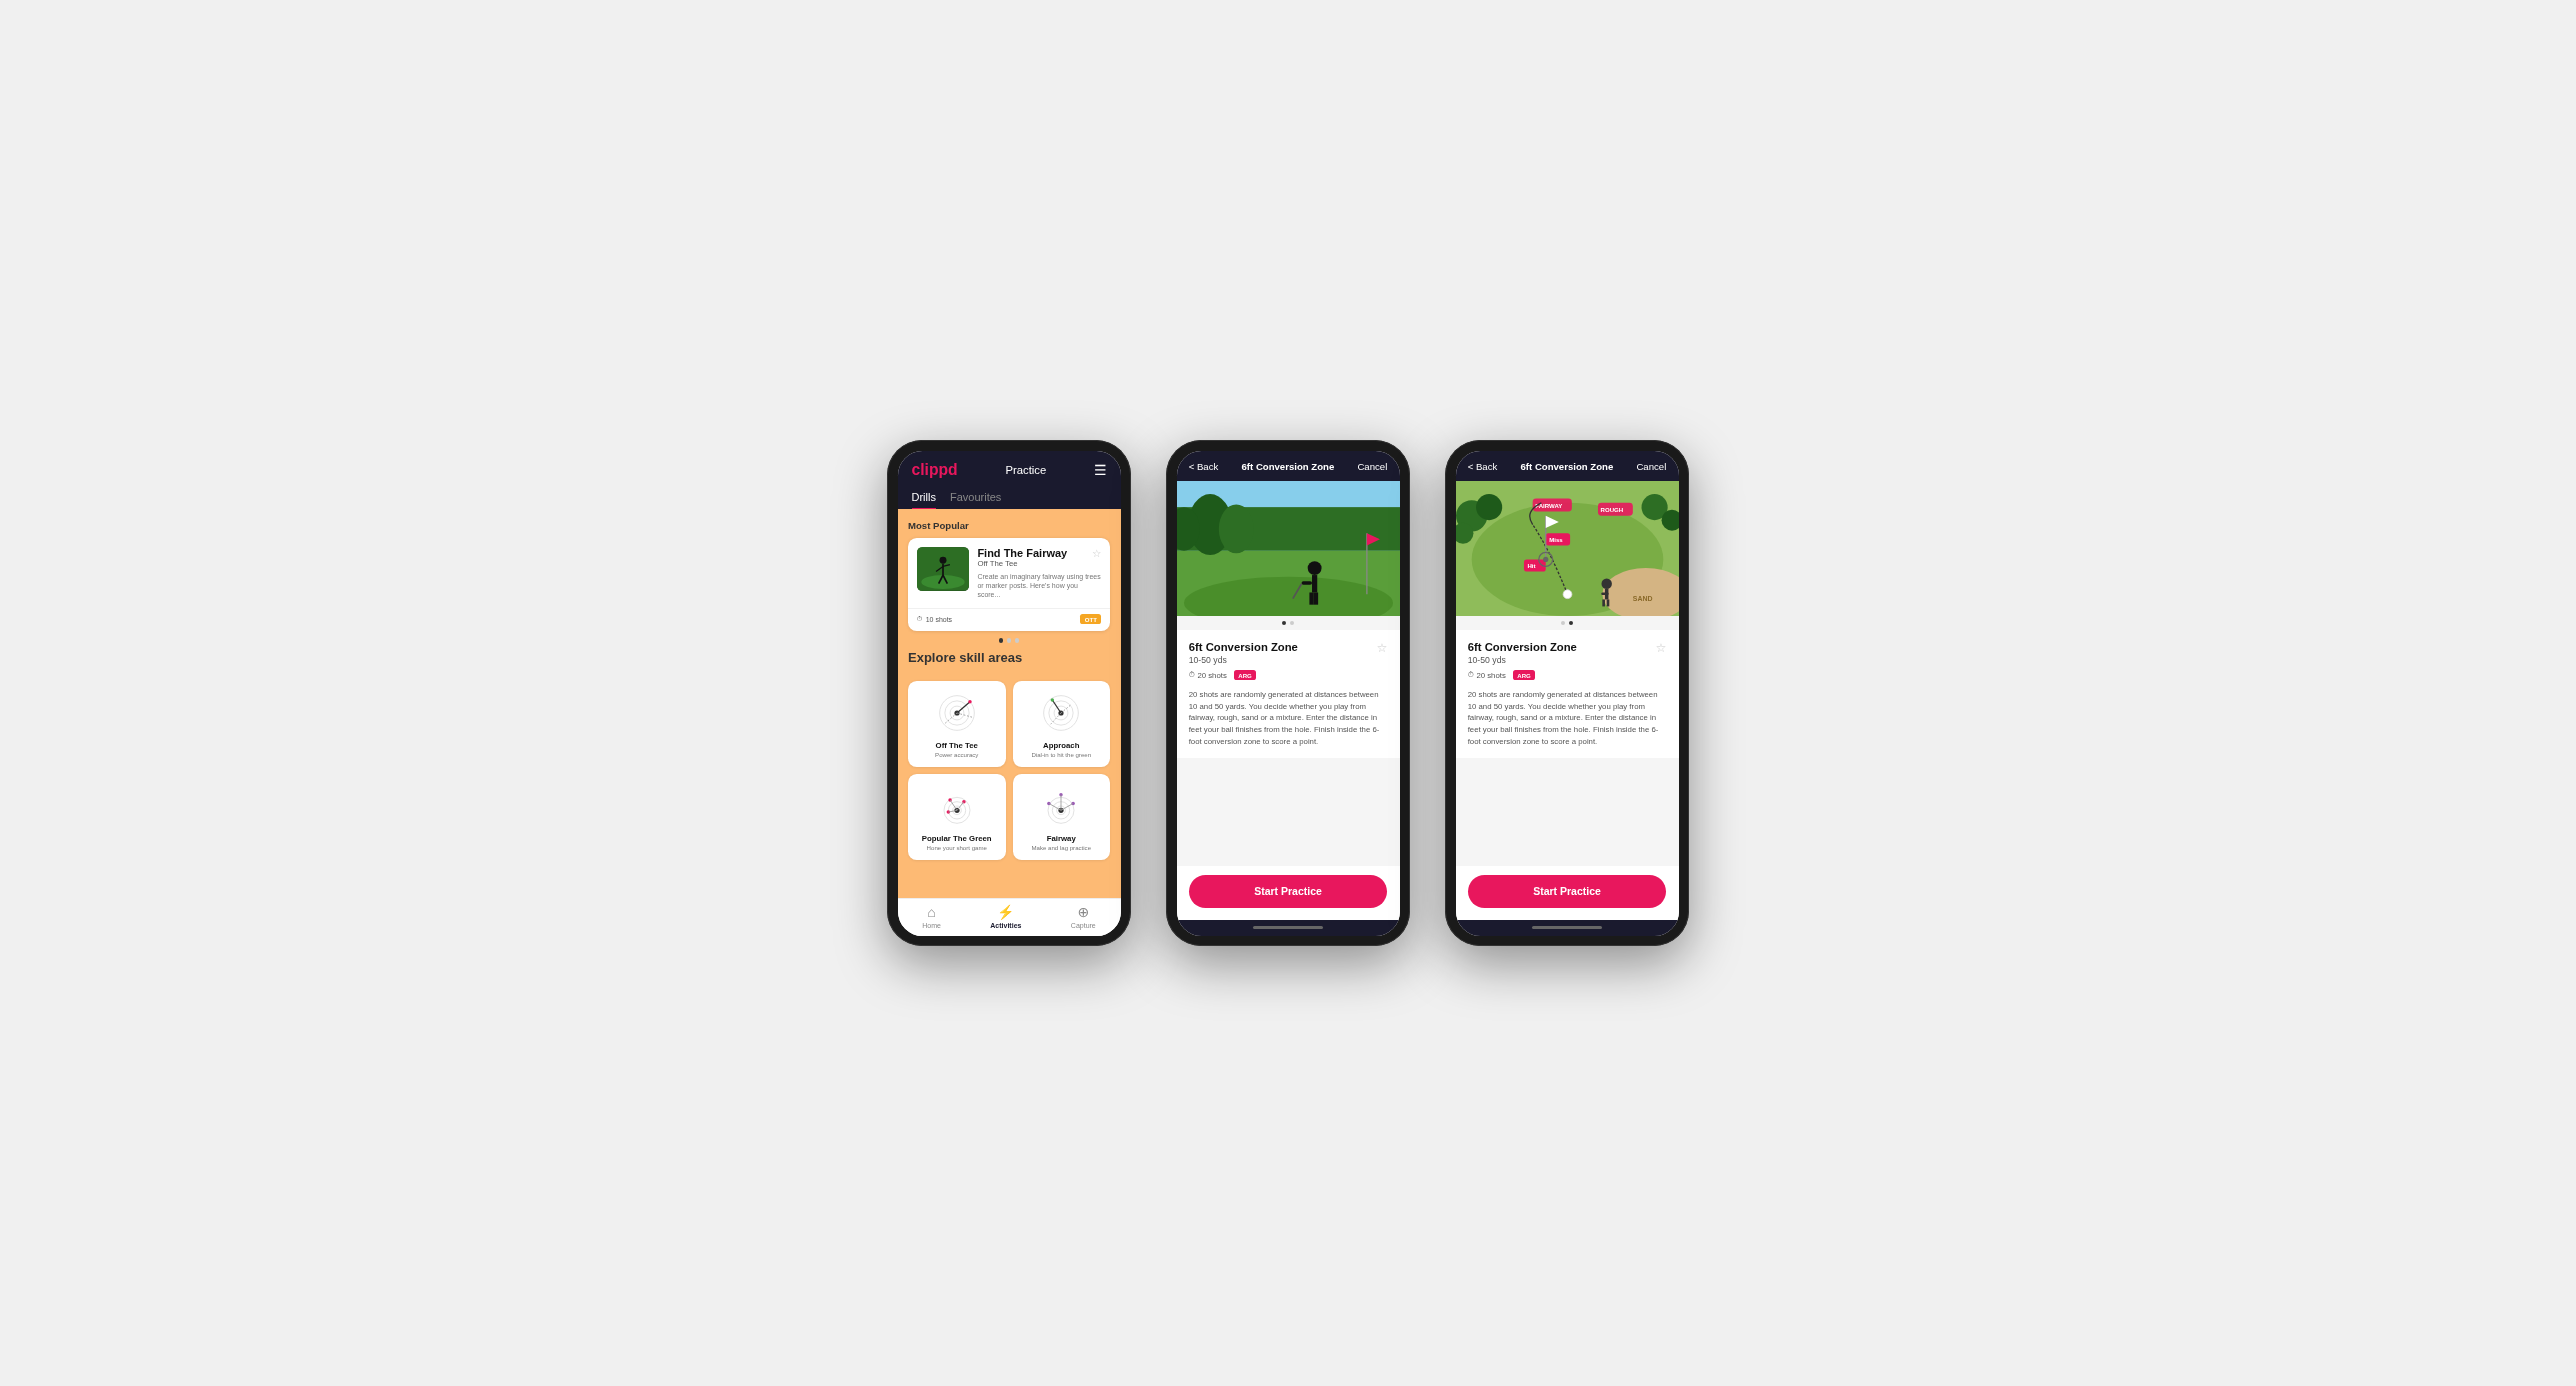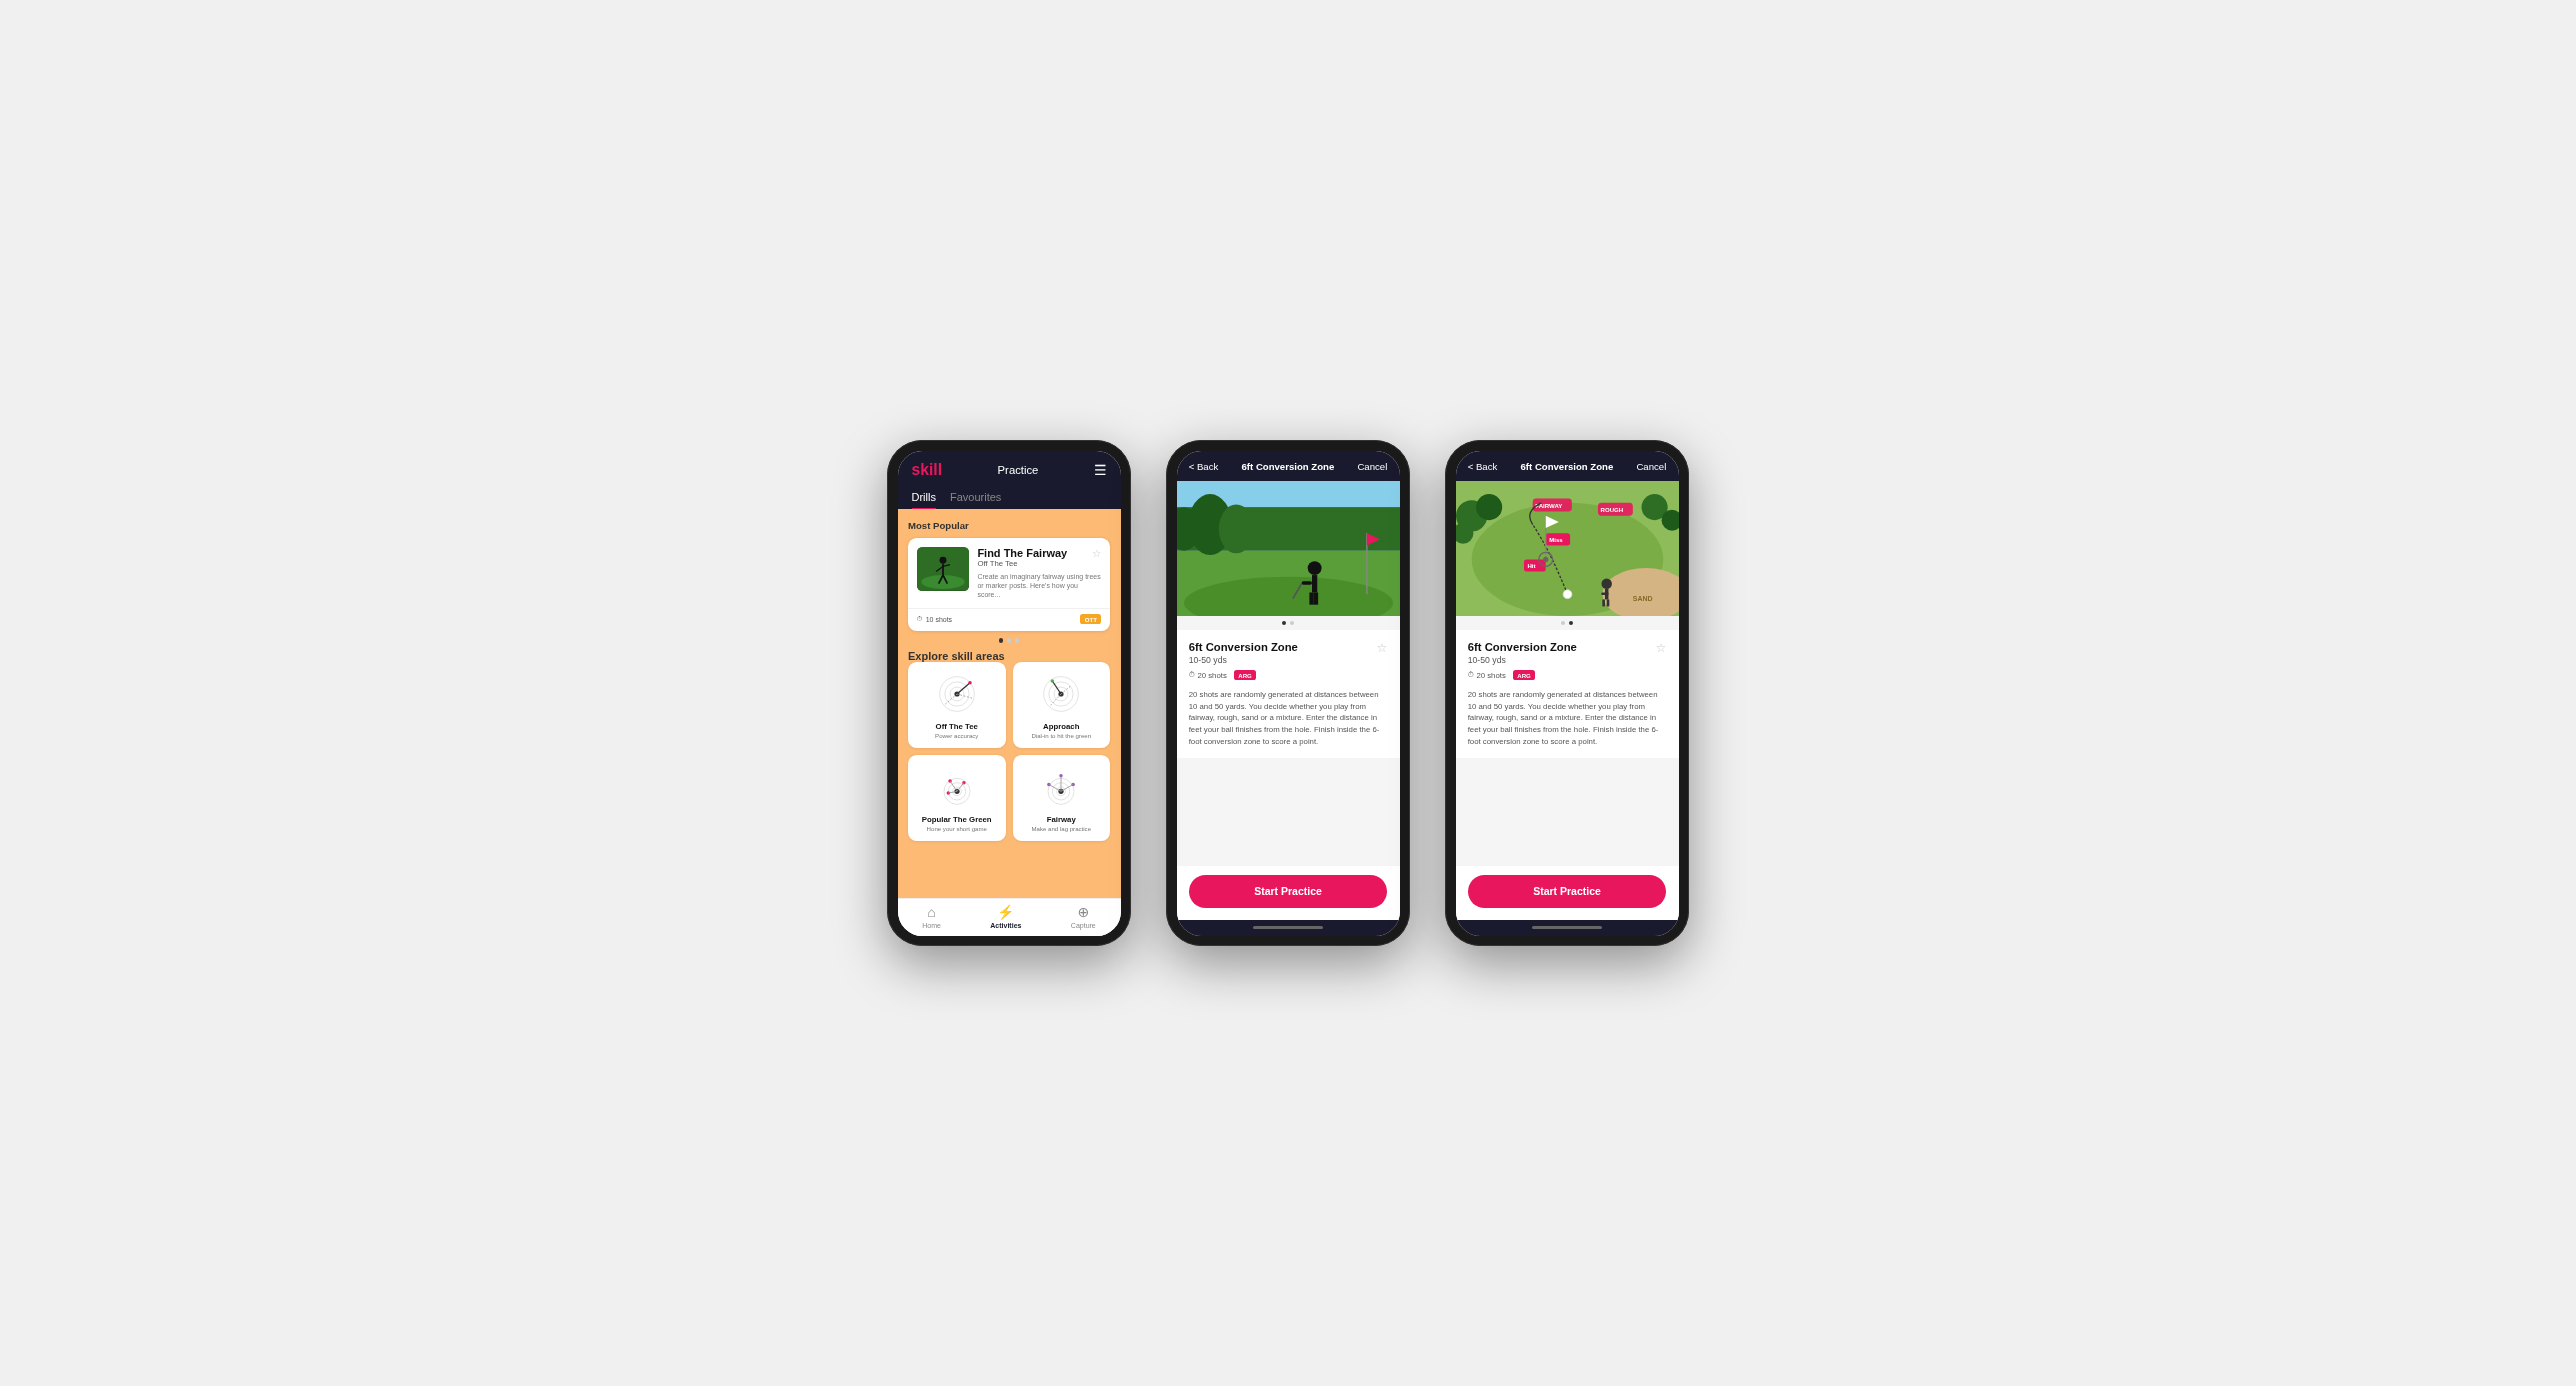--- a/index.html
+++ b/index.html
@@ -180,24 +180,24 @@
       margin: 3.5px 0 7px;
     }
     .p1-dot {
       width: 4.4px;
       height: 4.4px;
       border-radius: 50%;
     }
     .p1-dot.active { background: #333; }
     .p1-dot.inactive { background: #ccc; }
     .p1-explore-title {
-      font-size: 11px;
+      font-size: 13px;
       font-weight: 600;
       color: #333;
-      margin-bottom: 0;
+      margin-bottom: 16px;
     }
     .p1-grid {
       display: grid;
       grid-template-columns: 1fr 1fr;
       gap: 7px;
       margin-bottom: 7px;
     }
     .p1-skill-card {
       background: #fff;
       border-radius: 8.7px;
@@ -389,21 +389,21 @@
   </style>
 </head>
 <body>
 
 <div class="phones-container">
 
   <div class="phone">
     <div class="phone-screen">
 
       <div class="p1-header">
-        <span class="p1-logo">skill</span>
+        <span class="p1-logo">clippd</span>
         <span class="p1-header-title">Practice</span>
         <span class="p1-hamburger">☰</span>
       </div>
 
       <div class="p1-tabs">
         <span class="p1-tab active">Drills</span>
         <span class="p1-tab inactive">Favourites</span>
       </div>
 
       <div class="p1-content">

